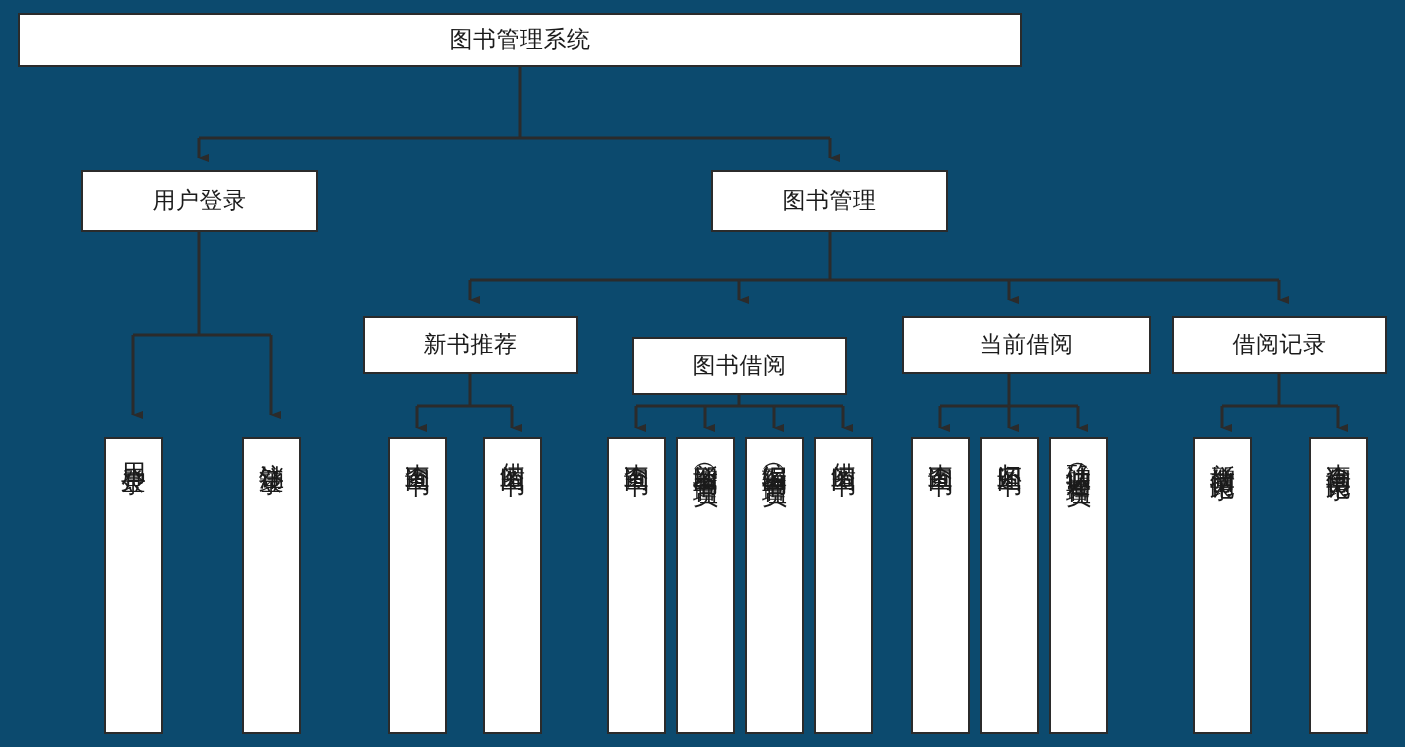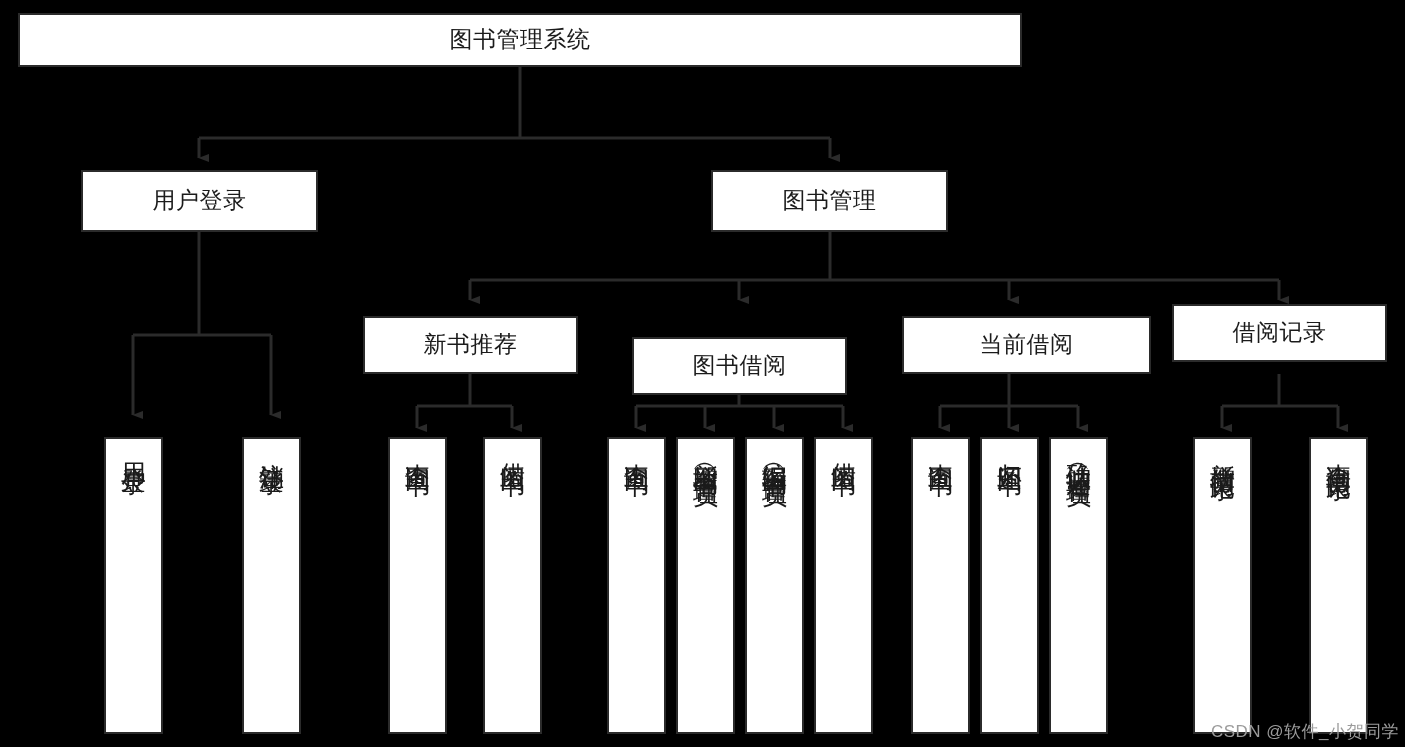--- a/index.html
+++ b/index.html
@@ -10,21 +10,21 @@
   body {
     width: 1405px;
     height: 747px;
     font-family: "Liberation Sans", "DejaVu Sans", sans-serif;
     overflow: hidden;
   }
   #diagram-root {
     position: relative;
     width: 1405px;
     height: 747px;
-    background: #000000;
+    background: #0c4a6e;
   }
   svg#flow-svg {
     position: absolute;
     left: 0;
     top: 0;
     width: 1405px;
     height: 747px;
     display: block;
   }
   .node-box {
@@ -145,21 +145,21 @@
 
   <div class="node-box horiz" style="left:711px; top:170px; width:237px; height:62px;">
     <span class="node-label">图书管理</span>
   </div>
   <div class="node-box horiz" style="left:632px; top:316px; width:215px; height:58px;margin-top:21px;">
     <span class="node-label">图书借阅</span>
   </div>
   <div class="node-box horiz" style="left:902px; top:316px; width:249px; height:58px;">
     <span class="node-label">当前借阅</span>
   </div>
-  <div class="node-box horiz" style="left:1172px; top:304px; width:215px; height:58px;">
+  <div class="node-box horiz" style="left:1172px; top:316px; width:215px; height:58px;">
     <span class="node-label">借阅记录</span>
   </div>
 
   <div class="node-box vert" style="left:104px; top:437px; width:59px; height:297px;">
     <span class="node-label">用户登录</span>
   </div>
   <div class="node-box vert" style="left:242px; top:437px; width:59px; height:297px;">
     <span class="node-label">注销登录</span>
   </div>
 
@@ -193,15 +193,14 @@
     <span class="node-label">确认归还（管理员）</span>
   </div>
 
   <div class="node-box vert" style="left:1193px; top:437px; width:59px; height:297px;">
     <span class="node-label">新增借阅记录</span>
   </div>
   <div class="node-box vert" style="left:1309px; top:437px; width:59px; height:297px;">
     <span class="node-label">查询借阅记录</span>
   </div>
 
-  <div class="watermark">CSDN @软件_小贺同学</div>
 
 </div>
 
 </body></html>

